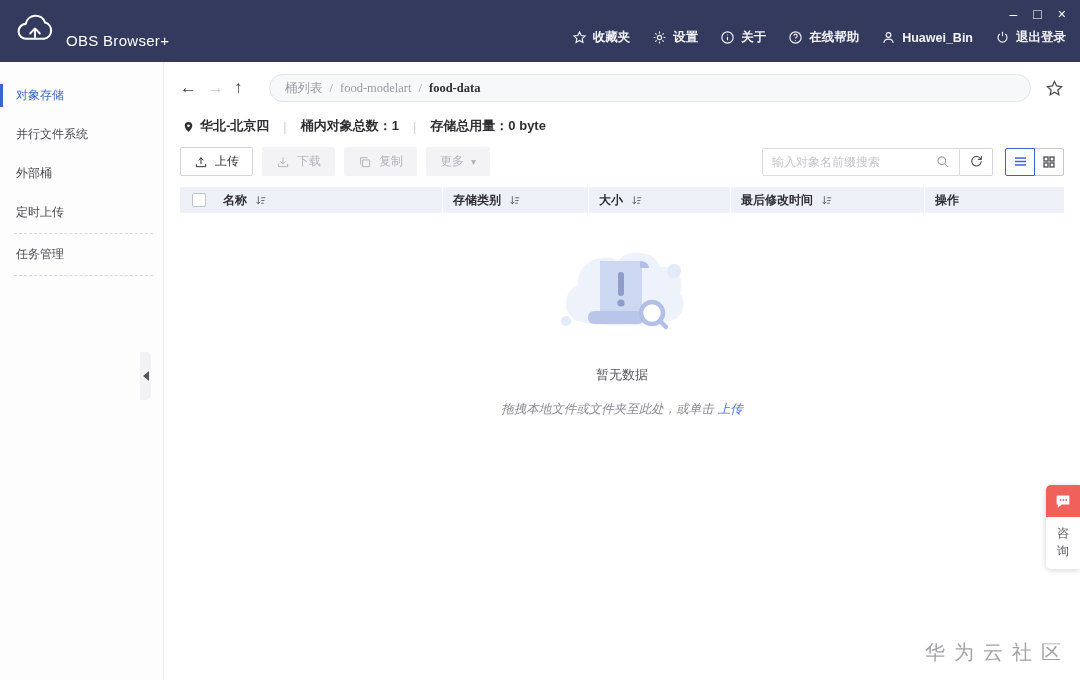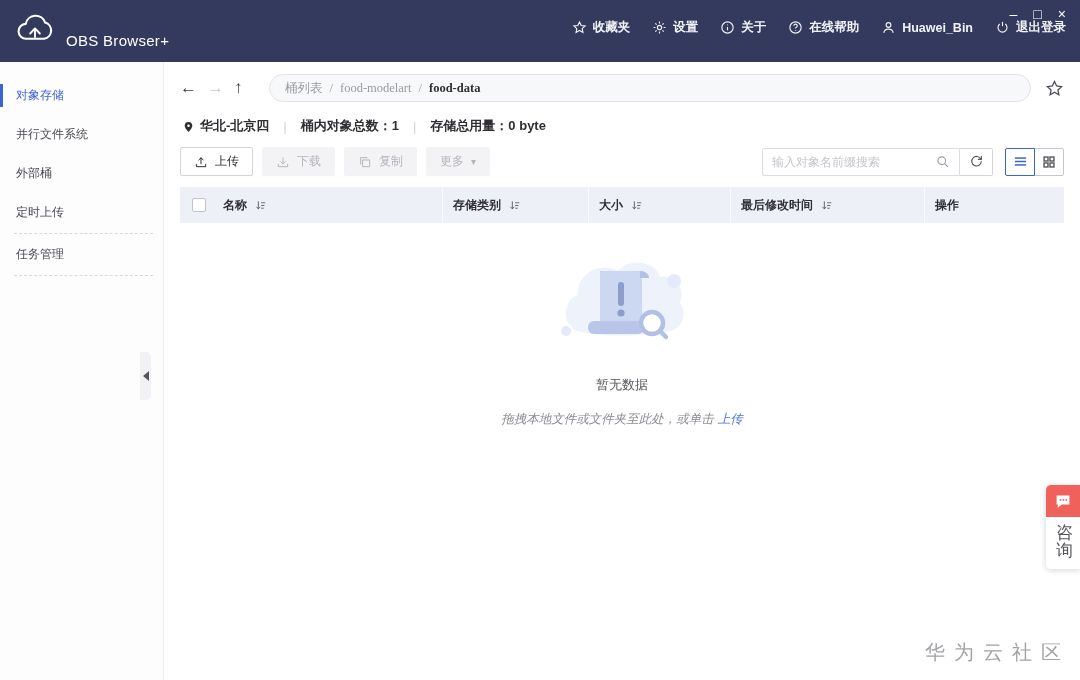--- a/index.html
+++ b/index.html
@@ -9,21 +9,21 @@
     background:#fff; overflow:hidden; position:relative; font-size:12px; color:#333;
   }
   svg { display:block; }
 
   
   .titlebar { height:62px; background:#343a5e; position:relative; color:#fff; }
   .logo-wrap { position:absolute; left:14px; top:9px; display:flex; align-items:center; gap:10px; }
   .app-title { font-size:15px; font-weight:normal; letter-spacing:.3px;margin-top:20px; }
   .win-controls { position:absolute; top:6px; right:14px; display:flex; gap:16px; align-items:center; }
   .win-btn { font-size:14px; line-height:16px; color:#fff; cursor:default; }
-  .top-menu { position:absolute; right:14px; bottom:26px; display:flex; gap:22px; align-items:center; }
+  .top-menu { position:absolute; right:14px; bottom:16px; display:flex; gap:22px; align-items:center; }
   .menu-item { display:flex; align-items:center; gap:6px; font-size:12.5px; font-weight:bold; color:#f2f3f7; }
   .menu-item svg { width:15px; height:15px; stroke:#f2f3f7; fill:none; stroke-width:1.8; }
 
   
   .layout { display:flex; height:618px; }
   .sidebar { width:164px; background:#fdfdfe; border-right:1px solid #ececf0; padding-top:14px; position:relative; flex:none; }
   .side-item { position:relative; padding:11px 16px; font-size:12px; color:#4a4a52; cursor:pointer; }
   .side-item.active { color:#3c64d0; }
   .side-item.active::before { content:""; position:absolute; left:0; top:8px; bottom:8px; width:3px; background:#3c64d0; }
   .dashed-sep { border-bottom:1px dashed #d8d8de; margin:1px 10px 1px 14px; }
@@ -65,21 +65,21 @@
   .refresh-btn { width:33px; height:28px; border:1px solid #d4d4da; border-left:none; border-radius:0 2px 2px 0;
                  display:flex; align-items:center; justify-content:center; background:#fff; cursor:pointer; }
   .refresh-btn svg { width:15px; height:15px; stroke:#55555c; fill:none; stroke-width:1.8; }
   .view-group { display:flex; margin-left:12px; }
   .view-btn { width:30px; height:28px; border:1px solid #c7c7cf; display:flex; align-items:center; justify-content:center; background:#fff; cursor:pointer; }
   .view-btn.first { border-radius:2px 0 0 2px; }
   .view-btn.last { border-radius:0 2px 2px 0; margin-left:-1px; }
   .view-btn.active { border-color:#3c64d0; position:relative; z-index:1; }
 
   
-  .table-head { margin-top:11px; display:flex; align-items:center; background:#eef0f8; height:36px; font-size:12px; font-weight:bold; color:#2e2e33; }
+  .table-head { margin-top:11px; display:flex; align-items:center; background:#eef0f8; height:26px; font-size:12px; font-weight:bold; color:#2e2e33; }
   .th { display:flex; align-items:center; gap:7px; padding:0 10px; height:100%; }
   .th + .th { border-left:1px solid #fafbfe; }
   .th-name { flex:1; padding-left:12px; }
   .th-class { width:146px; flex:none; }
   .th-size { width:142px; flex:none; }
   .th-mtime { width:194px; flex:none; }
   .th-action { width:140px; flex:none; }
   .checkbox { width:14px; height:14px; border:1px solid #c3c3cb; border-radius:2px; background:#fff; margin-right:10px; cursor:pointer; flex:none; }
   .sort-icon svg { width:13px; height:13px; stroke:#55555c; fill:none; stroke-width:1.6; cursor:pointer; }
 
@@ -87,21 +87,21 @@
   .empty-wrap { text-align:center; margin-top:32px; }
   .empty-title { font-size:13px; color:#55555c; margin-top:16px; }
   .empty-hint { font-size:12.5px; color:#8a8a92; margin-top:17px;font-style:italic; }
   .empty-hint a { color:#4a74e0; text-decoration:none; margin-left:4px; cursor:pointer; }
 
   
   .consult { position:absolute; right:0; top:485px; width:34px; border-radius:5px 0 0 5px; overflow:hidden;
              box-shadow:0 1px 6px rgba(0,0,0,.18); z-index:20; cursor:pointer; }
   .consult-top { background:#f0615c; height:32px; display:flex; align-items:center; justify-content:center; }
   .consult-bottom { background:#fff; padding:7px 0 9px; display:flex; justify-content:center; }
-  .consult-label { width:14px; font-size:17px; color:#55555c; line-height:18px; word-break:break-all; text-align:left; }
+  .consult-label { width:14px; font-size:12px; color:#55555c; line-height:18px; word-break:break-all; text-align:center; }
 
   
   .watermark { position:absolute; right:10px; bottom:14px; font-size:20px; color:#a3a3a7; letter-spacing:9px; z-index:1; }
 </style>
 </head>
 <body>
 
 <div class="titlebar">
   <div class="logo-wrap">
     <span>

